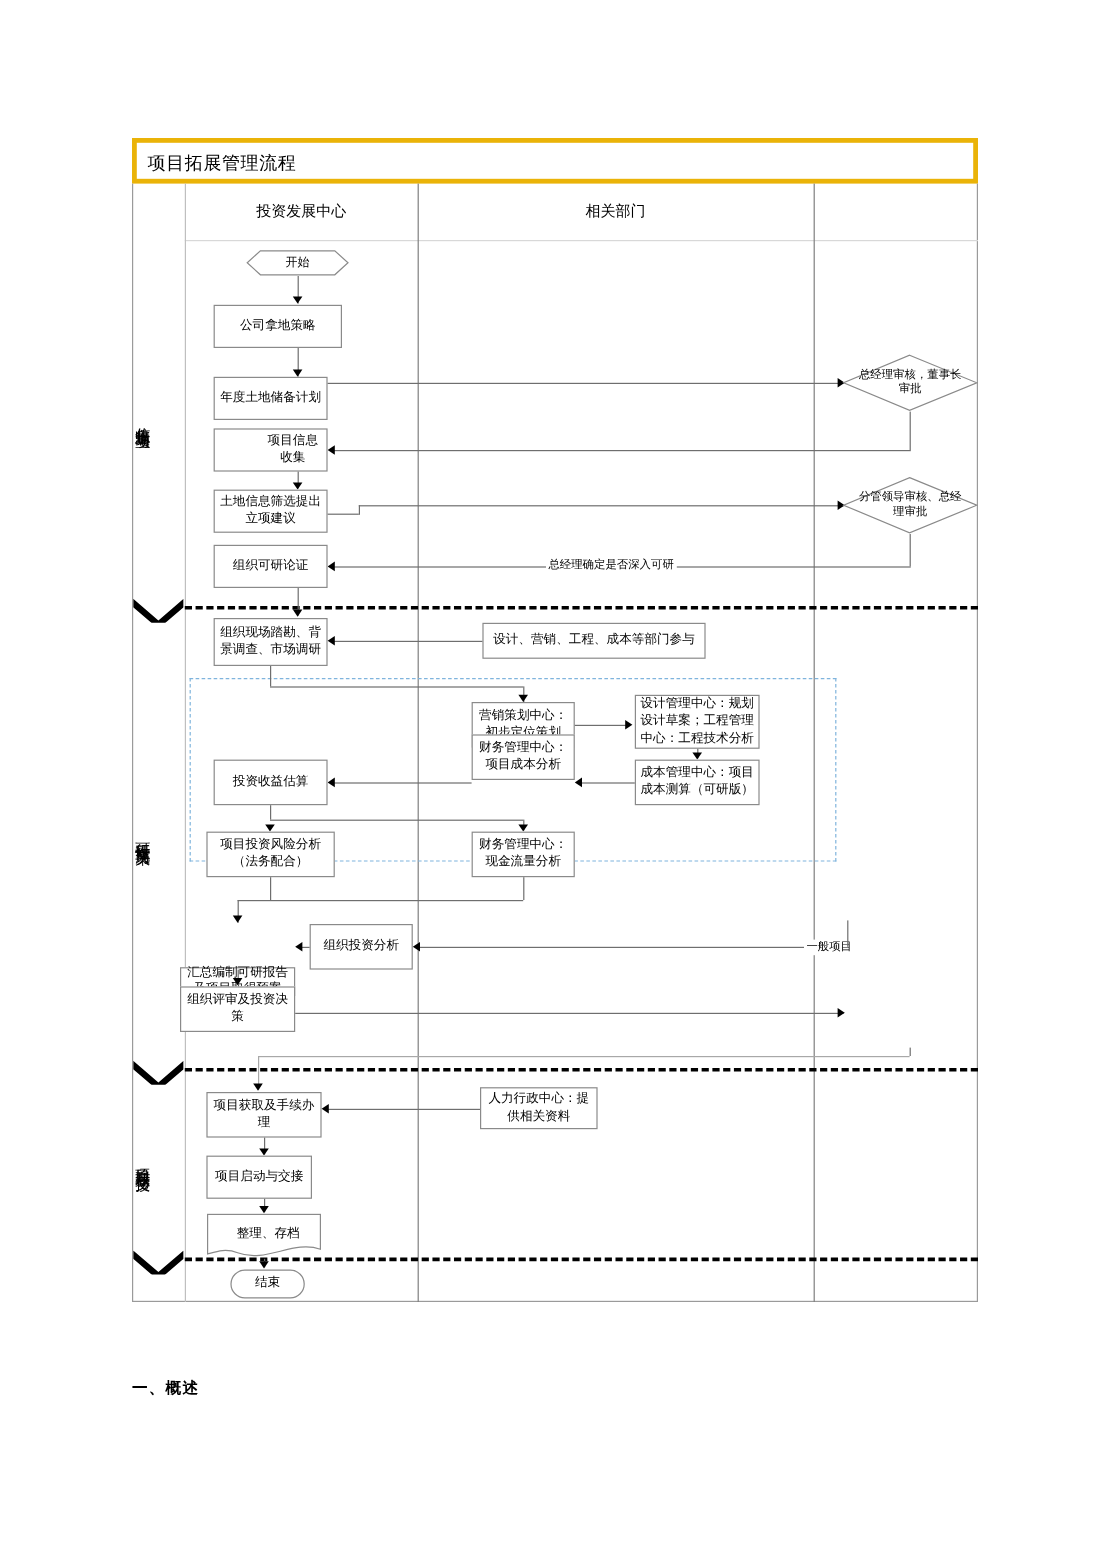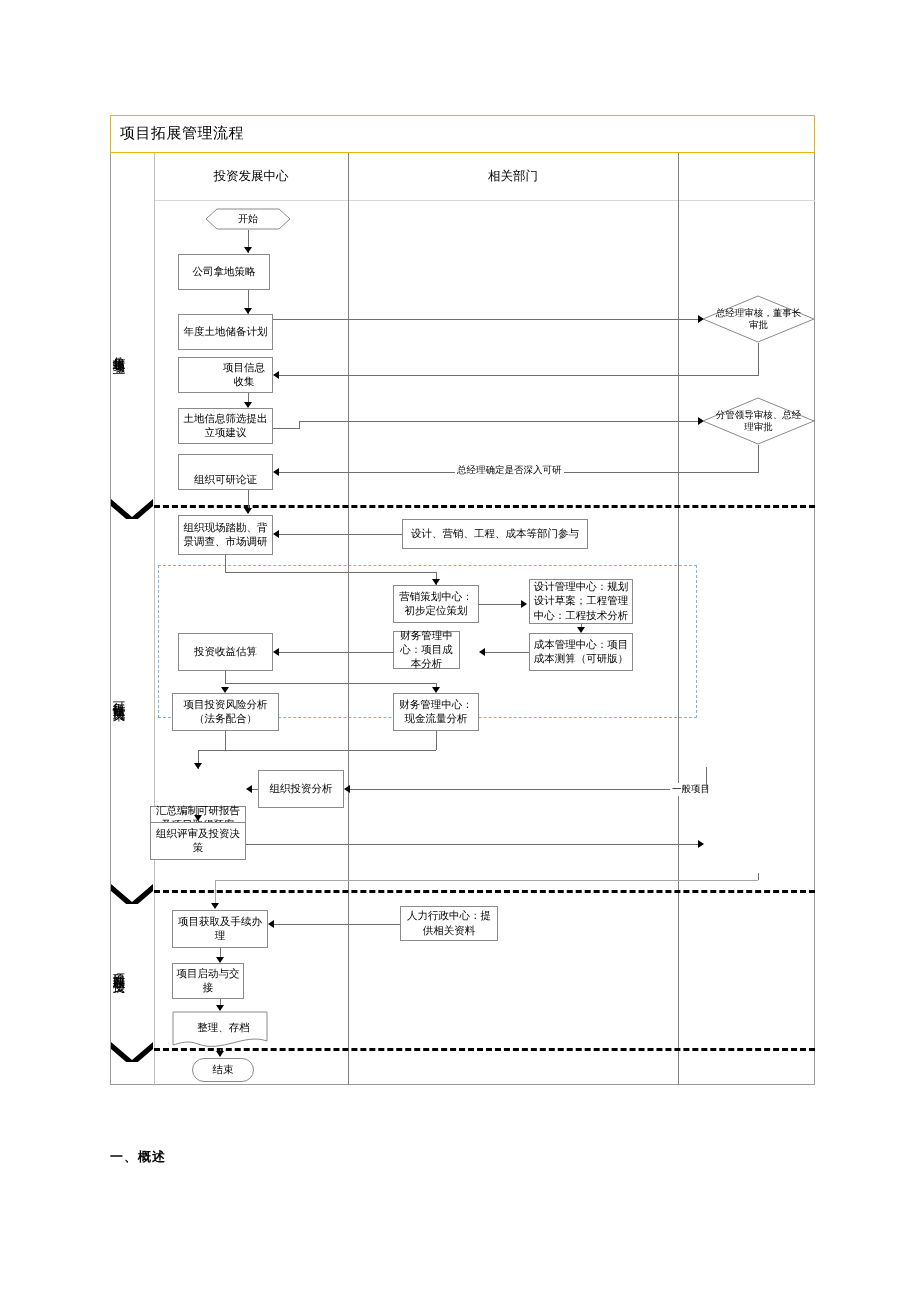--- a/index.html
+++ b/index.html
@@ -6,21 +6,21 @@
   body{width:920px;height:1302px;position:relative;
        font-family:"Liberation Serif","DejaVu Serif",serif;color:#000;}
 
   #frame{position:absolute;left:110px;top:115px;width:705px;height:970px;}
 
   .ln{position:absolute;background:#7f7f7f;}
   .hln{height:1px;}
   .vln{width:1px;}
 
   .titlebar{position:absolute;left:0;top:0;width:705px;height:38px;
-            box-sizing:border-box;border:1px solid #eab308;}
+            box-sizing:border-box;border:4px solid #eab308;}
   .titlebar span{position:absolute;left:9px;top:8px;font-size:15px;letter-spacing:.5px;}
 
   .hdr{position:absolute;top:38px;height:47px;display:flex;align-items:center;
        justify-content:center;font-size:12.5px;}
 
   
   .outerbox{position:absolute;left:0;top:38px;width:705px;height:932px;
             box-sizing:border-box;border:1px solid #9a9a9a;border-top:none;}
 
   
@@ -134,21 +134,21 @@
   <div class="hexwrap" style="left:95px;top:93px;width:86px;height:22px;">
     <svg width="86" height="22" viewBox="0 0 86 22">
       <polygon points="12,1 74,1 85,11 74,21 12,21 1,11" fill="#fff" stroke="#8a8a8a" stroke-width="1"></polygon>
     </svg>
     <span>开始</span>
   </div>
 
   <div class="c cv" style="left:138px;top:115px;height:23px;"></div>
   <div class="arr arr-d" style="left:134px;top:132px;"></div>
 
-  <div class="node" style="left:68px;top:139px;width:92px;height:36px;">
+  <div class="node" style="left:68px;top:139px;width:107px;height:36px;">
     <span>公司拿地策略</span>
   </div>
 
   <div class="c cv" style="left:138px;top:175px;height:24px;"></div>
   <div class="arr arr-d" style="left:134px;top:193px;"></div>
 
   <div class="node" style="left:68px;top:199px;width:95px;height:36px;">
     <span>年度土地储备计划</span>
   </div>
 
@@ -187,21 +187,21 @@
       <polygon points="56,1 112,24 56,47 1,24" fill="#fff" stroke="#8a8a8a" stroke-width="1"></polygon>
     </svg>
     <span>分管领导审核、总经理审批</span>
   </div>
 
   <div class="c cv" style="left:648px;top:330px;height:27px;"></div>
   <div class="c ch" style="left:167px;top:357px;width:482px;"></div>
   <div class="arr arr-l" style="left:163px;top:353px;"></div>
   <div class="edgelbl" style="left:345px;top:349px;">总经理确定是否深入可研</div>
 
-  <div class="node" style="left:68px;top:339px;width:95px;height:36px;align-items:flex-end;">
+  <div class="node" style="left:68px;top:339px;width:95px;height:36px;">
     <span>组织可研论证</span>
   </div>
 
   <div class="c cv" style="left:138px;top:375px;height:23px;"></div>
   <div class="arr arr-d" style="left:134px;top:393px;"></div>
 
   <div class="node" style="left:68px;top:400px;width:95px;height:40px;">
     <span>组织现场踏勘、背景调查、市场调研</span>
   </div>
 
@@ -232,21 +232,21 @@
   <div class="c cv" style="left:471px;top:509px;height:8px;"></div>
   <div class="arr arr-d" style="left:467px;top:512px;"></div>
 
   <div class="node" style="left:419px;top:518px;width:104px;height:38px;">
     <span>成本管理中心：项目成本测算（可研版）</span>
   </div>
 
   <div class="c ch" style="left:373px;top:537px;width:46px;"></div>
   <div class="arr arr-l" style="left:369px;top:533px;"></div>
 
-  <div class="node" style="left:283px;top:516px;width:67px;height:38px;">
+  <div class="node" style="left:283px;top:497px;width:86px;height:38px;">
     <span>财务管理中心：项目成本分析</span>
   </div>
 
   <div class="c ch" style="left:167px;top:537px;width:116px;"></div>
   <div class="arr arr-l" style="left:163px;top:533px;"></div>
 
   <div class="node" style="left:68px;top:518px;width:95px;height:38px;">
     <span>投资收益估算</span>
   </div>
 
@@ -308,21 +308,21 @@
 
   <div class="node" style="left:290px;top:791px;width:98px;height:35px;">
     <span>人力行政中心：提供相关资料</span>
   </div>
   <div class="c ch" style="left:162px;top:809px;width:128px;"></div>
   <div class="arr arr-l" style="left:158px;top:805px;"></div>
 
   <div class="c cv" style="left:110px;top:833px;height:14px;"></div>
   <div class="arr arr-d" style="left:106px;top:842px;"></div>
 
-  <div class="node" style="left:62px;top:848px;width:72px;height:36px;">
+  <div class="node" style="left:62px;top:848px;width:88px;height:36px;">
     <span>项目启动与交接</span>
   </div>
 
   <div class="c cv" style="left:110px;top:884px;height:11px;"></div>
   <div class="arr arr-d" style="left:106px;top:890px;"></div>
 
   <div class="docshape" style="left:62px;top:896px;width:103px;height:38px;">
     <svg width="96" height="38" viewBox="0 0 96 38">
       <path d="M1,1 L95,1 L95,30 C72,22 50,42 26,33 C16,29 8,32 1,34 Z" fill="#fff" stroke="#8a8a8a" stroke-width="1"></path>
     </svg>

